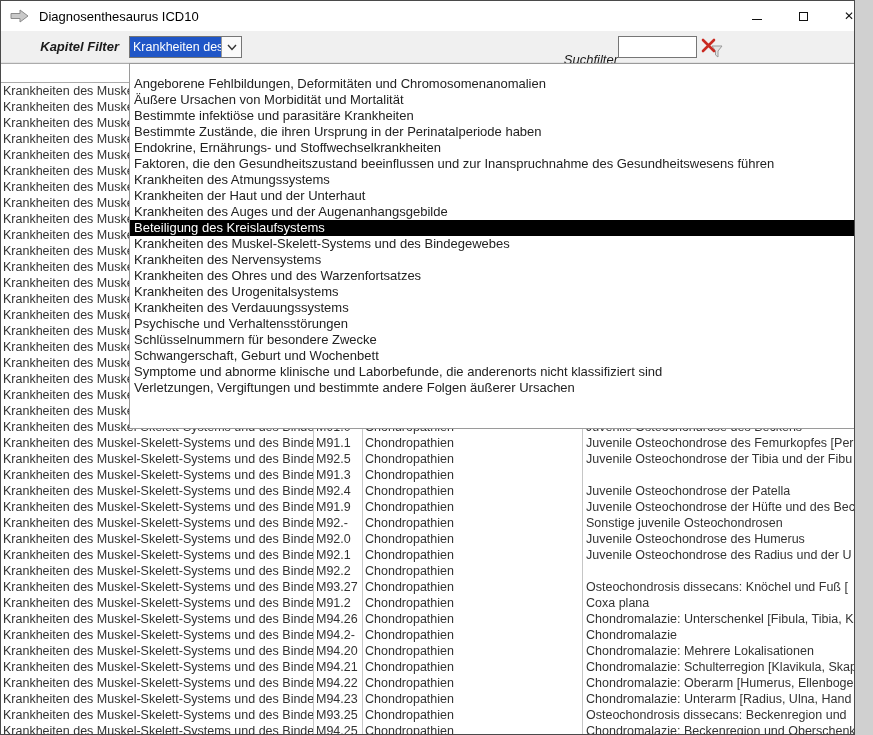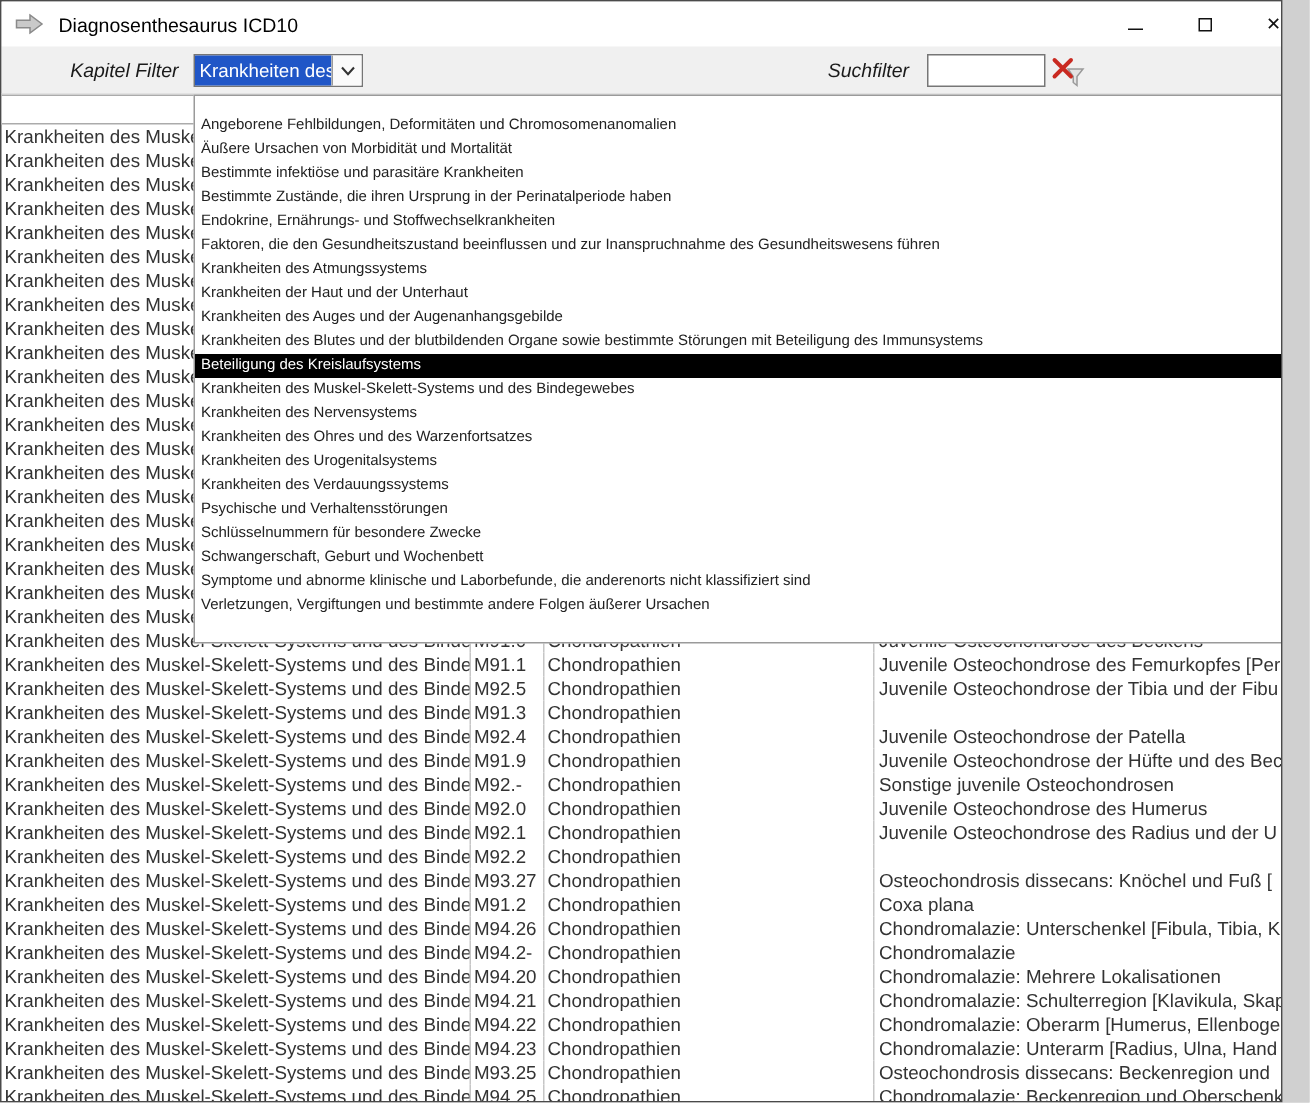--- a/index.html
+++ b/index.html
@@ -29,22 +29,22 @@
 
   
   .toolbar {
     position:absolute; left:0; top:30px; width:871px; height:32px;
     background:#f0f0f0; border-bottom:1px solid #e2e2e2;
   }
   .flt-label {
     position:absolute; top:0; height:32px; line-height:32px;
     font-style:italic; font-size:13px; color:#1a1a1a; text-align:right; white-space:nowrap;
   }
-  .kapitel-label { left:0; width:118px; }
-  .such-label  { left:472px; width:133px; }
+  .kapitel-label { left:0; width:118px;font-weight:bold; }
+  .such-label  { left:484px; width:133px;margin-top:13px; }
   .combo {
     position:absolute; left:128px; top:5px; width:113px; height:22px;
     background:#fff; border:1px solid #767676; display:flex;
   }
   .combo-value {
     flex:1 1 auto; background:#2056c7; color:#fff; font-size:12.5px;
     line-height:20px; padding:0 3px; white-space:nowrap; overflow:hidden;
   }
   .combo-arrow {
     flex:0 0 20px; background:#fafafa; border-left:1px solid #9a9a9a;
@@ -82,21 +82,21 @@
     display:flex; align-items:center; justify-content:center;
   }
 
   
   .dropdown-list {
     position:absolute; left:128px; top:62px; width:745px; height:366px;
     background:#ffffff; border:1px solid #9a9a9a;
     padding-top:12px; z-index:10; overflow:hidden;
   }
   .dd-item {
-    height:16px; line-height:16px; font-size:10px; color:#222;
+    height:16px; line-height:16px; font-size:13px; color:#222;
     padding-left:4px; white-space:nowrap; overflow:hidden;
   }
   .dd-item.hl { background:#000000; color:#ffffff; }
 </style>
 </head>
 <body>
 
 <div class="window">
 
   <div class="titlebar">
@@ -395,21 +395,20 @@
   <div class="dropdown-list">
       <div class="dd-item">Angeborene Fehlbildungen, Deformitäten und Chromosomenanomalien</div>
       <div class="dd-item">Äußere Ursachen von Morbidität und Mortalität</div>
       <div class="dd-item">Bestimmte infektiöse und parasitäre Krankheiten</div>
       <div class="dd-item">Bestimmte Zustände, die ihren Ursprung in der Perinatalperiode haben</div>
       <div class="dd-item">Endokrine, Ernährungs- und Stoffwechselkrankheiten</div>
       <div class="dd-item">Faktoren, die den Gesundheitszustand beeinflussen und zur Inanspruchnahme des Gesundheitswesens führen</div>
       <div class="dd-item">Krankheiten des Atmungssystems</div>
       <div class="dd-item">Krankheiten der Haut und der Unterhaut</div>
       <div class="dd-item">Krankheiten des Auges und der Augenanhangsgebilde</div>
-      <div class="dd-item">Krankheiten des Blutes und der blutbildenden Organe sowie bestimmte Störungen mit Beteiligung des Immunsystems</div>
       <div class="dd-item hl">Beteiligung des Kreislaufsystems</div>
       <div class="dd-item">Krankheiten des Muskel-Skelett-Systems und des Bindegewebes</div>
       <div class="dd-item">Krankheiten des Nervensystems</div>
       <div class="dd-item">Krankheiten des Ohres und des Warzenfortsatzes</div>
       <div class="dd-item">Krankheiten des Urogenitalsystems</div>
       <div class="dd-item">Krankheiten des Verdauungssystems</div>
       <div class="dd-item">Psychische und Verhaltensstörungen</div>
       <div class="dd-item">Schlüsselnummern für besondere Zwecke</div>
       <div class="dd-item">Schwangerschaft, Geburt und Wochenbett</div>
       <div class="dd-item">Symptome und abnorme klinische und Laborbefunde, die anderenorts nicht klassifiziert sind</div>

